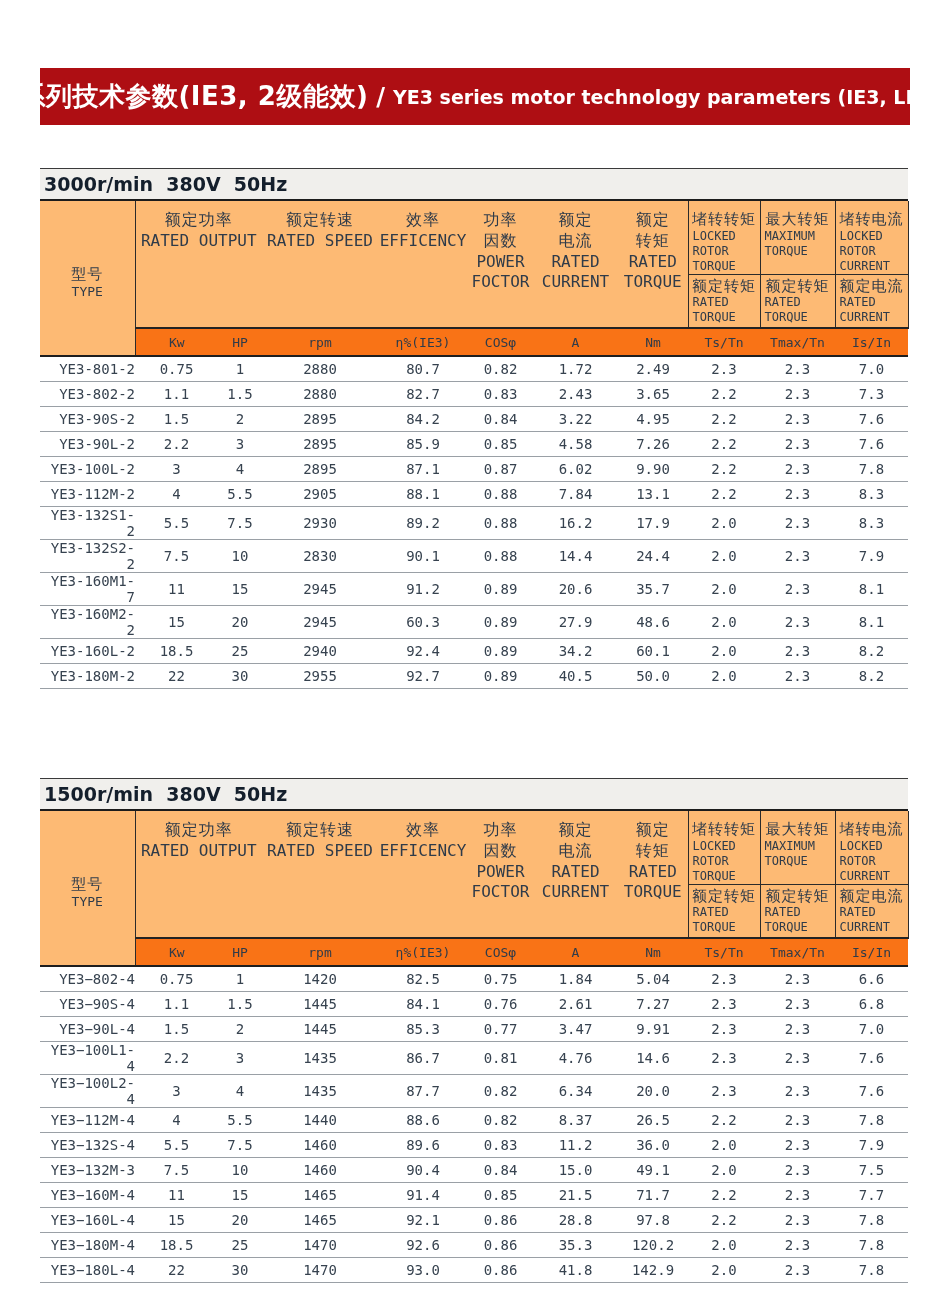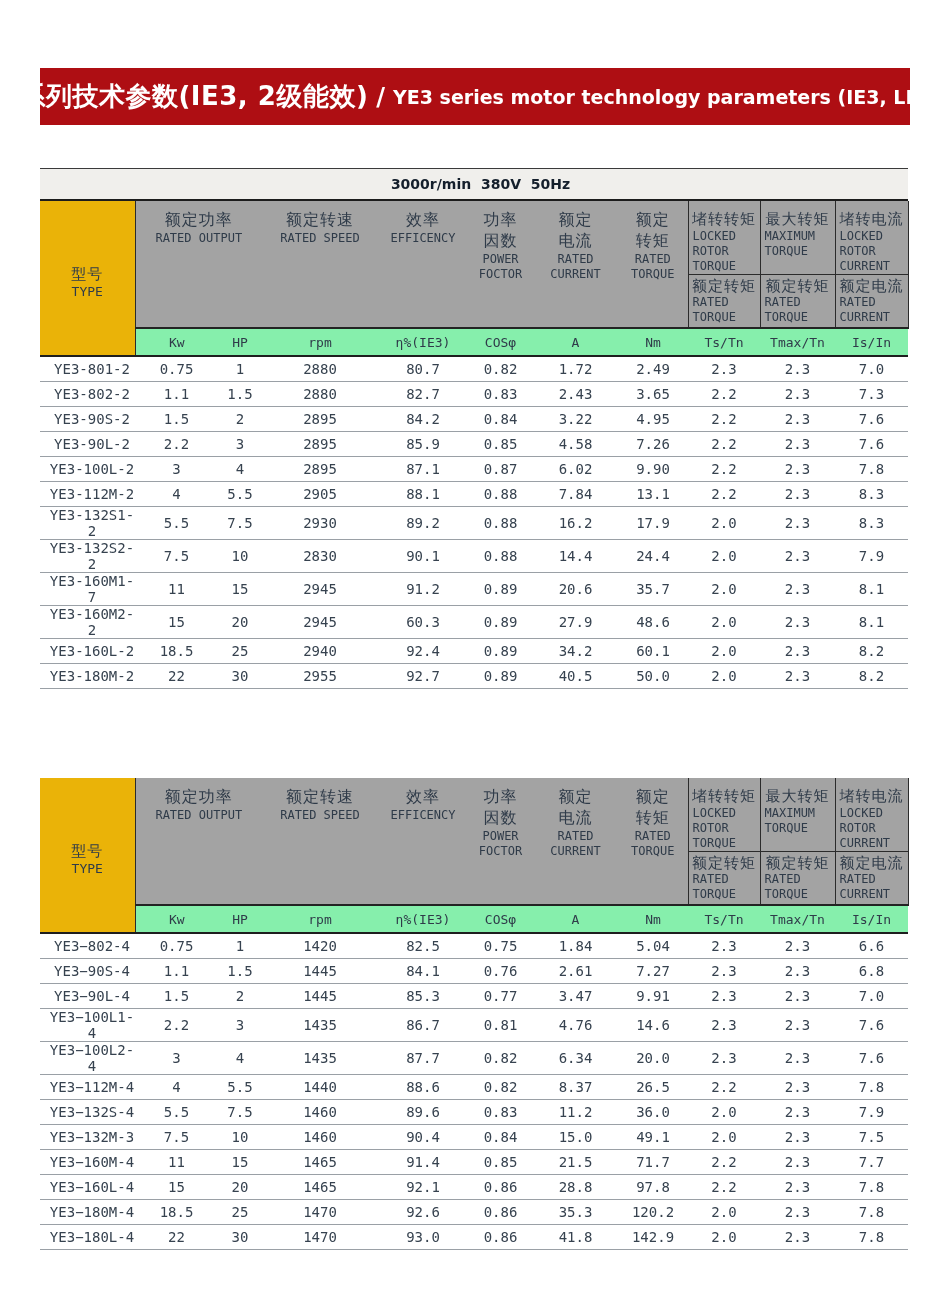--- a/index.html
+++ b/index.html
@@ -32,82 +32,81 @@
   
   .table-block { position: absolute; left: 40px; width: 870px; }
   #table-block-0 { top: 168px; }
   #table-block-1 { top: 778px; }
 
   .section-bar {
     width: 868px; height: 33px;
     background: #f0efec;
     border-top: 1px solid #3a3a3a;
     border-bottom: 2px solid #1c1c1c;
-    font-size: 14px;
+    font-size: 19px;
     font-weight: bold;
     color: #141f2c;
     line-height: 30px;
-    padding-left: 13px;
+    padding-left: 4px;
     white-space: pre;
-    text-align: center;
   }
 
   table.spec {
     width: 868px;
     border-collapse: collapse;
     table-layout: fixed;
   }
 
   
   th { font-weight: normal; color: #2f3b49; }
-  .hrow-a th, .hrow-b th { background: #a3a3a3; }
+  .hrow-a th, .hrow-b th { background: #fdba74; }
   .hrow-a th { height: 54px; vertical-align: top; padding-top: 9px; }
   .hrow-b th { height: 54px; vertical-align: middle; }
 
   .zh-lg { font-size: 16px; line-height: 1.3; letter-spacing: 1px; }
-  .en-md { font-size: 12px; line-height: 1.25; font-family: "DejaVu Sans Mono", monospace; letter-spacing: 0; }
+  .en-md { font-size: 16px; line-height: 1.25; font-family: "DejaVu Sans Mono", monospace; letter-spacing: 0; }
   .en-sm { font-size: 12px;  line-height: 1.25; font-family: "DejaVu Sans Mono", monospace; text-align: left; padding-left: 4px; }
   .zh-md { font-size: 15px; line-height: 1.25; letter-spacing: 1px; }
 
   th.col-type {
     border-right: 1px solid #2b2b2b;
     border-bottom: 2px solid #1e1e1e;
     vertical-align: middle;
     text-align: center;
-    background: #eab308;
+    background: #fdba74;
   }
   th.col-type .zh-lg { font-size: 15px; }
   th.col-type .en-md { font-size: 13px; }
 
   th.boxed { border-left: 1px solid #2b2b2b; margin-top: 11px; }
   th.boxed-last { border-right: 1px solid #2b2b2b; }
   .hrow-a th.boxed { border-bottom: 1px solid #2b2b2b; }
 
   
   .hrow-units th {
     height: 28px;
-    background: #86efac;
+    background: #f97316;
     border-top: 2px solid #232323;
     border-bottom: 2px solid #1e1e1e;
     font-family: "DejaVu Sans Mono", monospace;
     font-size: 13px;
     vertical-align: middle;
   }
 
   
   tbody td {
     height: 25px;
     border-bottom: 1px solid #9aa0a6;
     font-family: "DejaVu Sans Mono", monospace;
     font-size: 14px;
     text-align: center;
     vertical-align: middle;
     color: #36424f;
   }
-  tbody td.model { text-align: center; padding-left: 9px; }
+  tbody td.model { text-align: right; padding-left: 9px; }
 </style>
 </head>
 <body>
 
 <div class="banner">
   <span class="zh-title">YE3系列技术参数(IE3, 2级能效)</span>
   <span class="sep">/</span>
   <span class="en-title">YE3 series motor technology parameters (IE3, LEVEL 2)</span>
 </div>
 
@@ -360,20 +359,21 @@
           <td>40.5</td>
           <td>50.0</td>
           <td>2.0</td>
           <td>2.3</td>
           <td>8.2</td>
         </tr>
       </tbody>
   </table>
 </div>
 <div class="table-block" id="table-block-1">
+  <div class="section-bar">1500r/min  380V  50Hz</div>
   <table class="spec">
     <colgroup>
       <col style="width:95px">
         <col style="width:83px">
         <col style="width:44px">
         <col style="width:116px">
       <col style="width:90px">
         <col style="width:65px">
         <col style="width:85px">
         <col style="width:70px">

